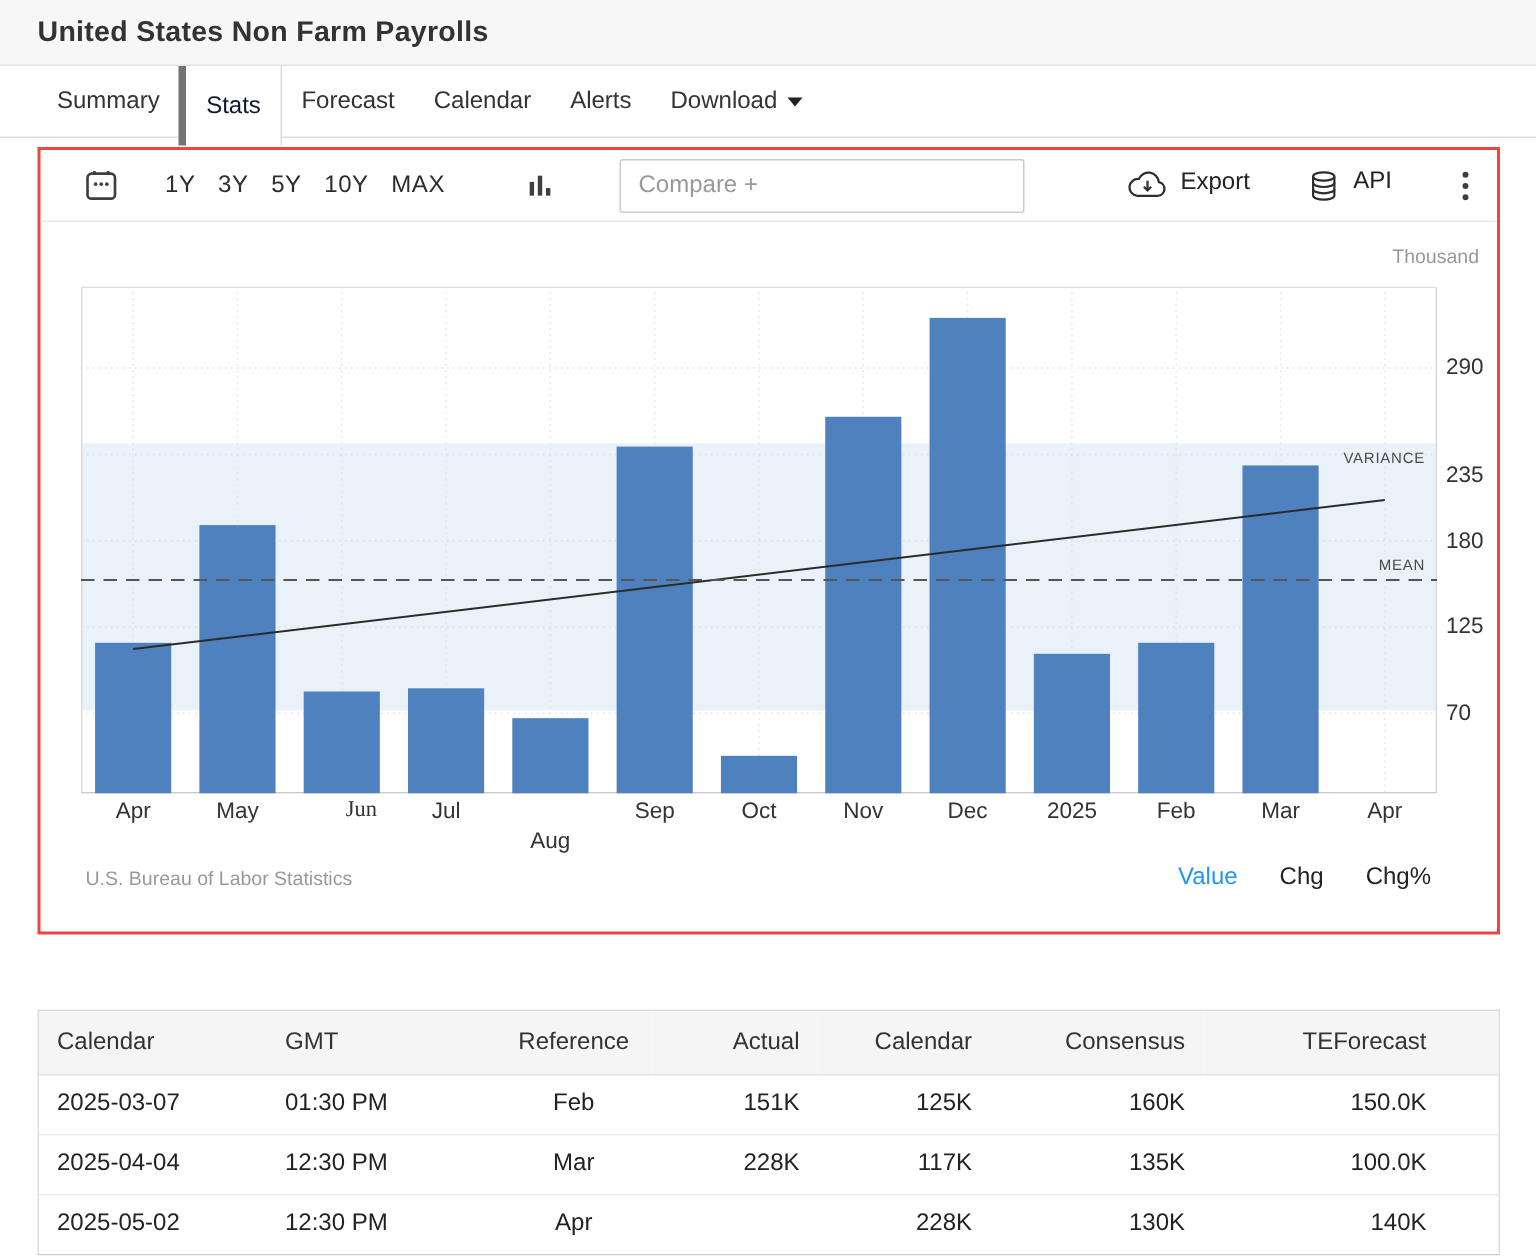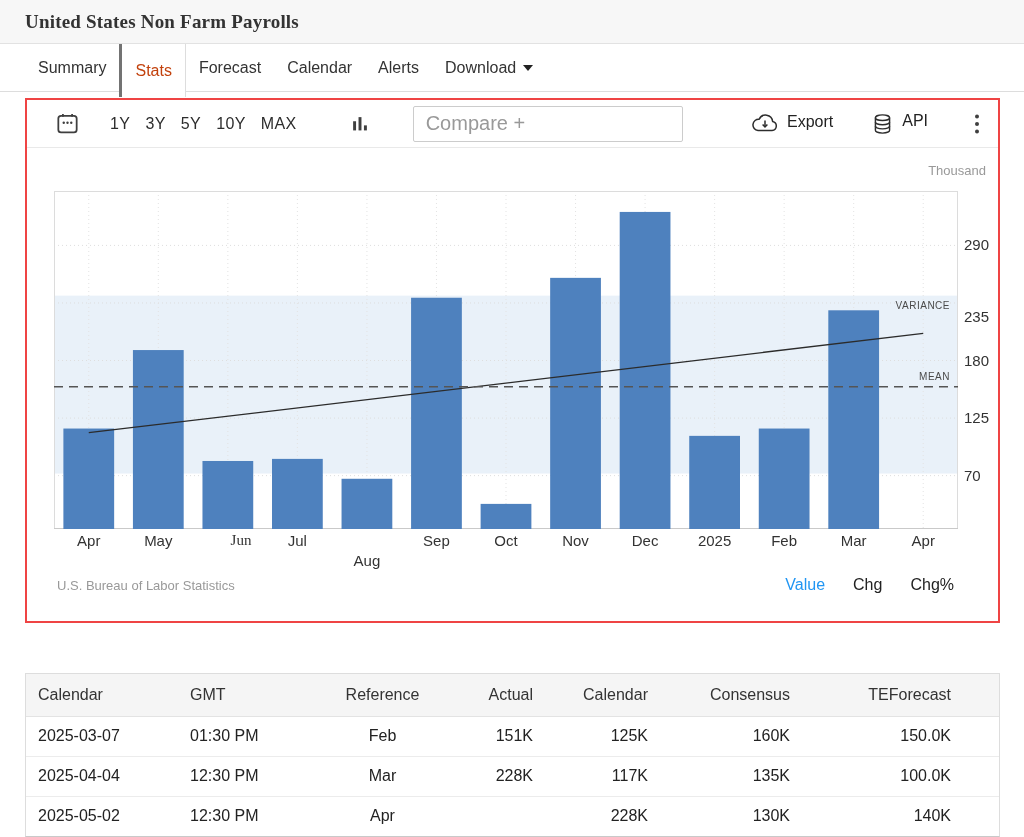--- a/index.html
+++ b/index.html
@@ -2,43 +2,43 @@
 <html><head>
 <meta charset="utf-8">
 <style>
   * { margin:0; padding:0; box-sizing:border-box; }
   html,body { width:1024px; height:837px; background:#fff; overflow:hidden;
     font-family:"Liberation Sans","DejaVu Sans",sans-serif; color:#222; }
 
   
   .titlebar { height:44px; background:#f7f7f7; border-bottom:1px solid #e2e2e2;
     display:flex; align-items:center; padding-left:25px; }
-  .titlebar h1 { font-size:19px; font-weight:bold; color:#333; letter-spacing:.2px;font-family:Liberation Serif, serif; }
+  .titlebar h1 { font-size:19px; font-weight:bold; color:#333; letter-spacing:.2px; }
 
   
   .tabs { position:relative; height:53px; display:flex; align-items:flex-start; padding-left:25px; }
   .tabs::after { content:""; position:absolute; left:0; right:0; top:47px; height:1px; background:#ddd; }
   .tab { position:relative; z-index:1; height:48px; display:flex; align-items:center;
     padding:0 13px; font-size:16px; color:#333; text-decoration:none; cursor:pointer; background:transparent; }
-  .tab.active { z-index:2; height:53px; background:#fff; color:#c2410c;
-    border-left:3px solid #737373; border-right:1px solid #ddd; }
+  .tab.active { z-index:2; height:53px; background:#fff; color:#0f172a;
+    border-left:5px solid #737373; border-right:1px solid #ddd; }
   .caret-down { display:inline-block; margin-left:7px; width:0; height:0;
     border-left:5px solid transparent; border-right:5px solid transparent; border-top:6px solid #222; }
 
   
   .panel { width:975px; margin:1px 0 0 25px; border:2px solid #ef4444; background:#fff; }
   .toolbar { height:48px; display:flex; align-items:center; padding:0 18px 0 28px;
     border-bottom:1px solid #e9e9e9; }
   .icon-btn { background:none; border:none; cursor:pointer; display:flex; align-items:center; color:#3f3f3f; }
   .ranges { display:flex; gap:15px; margin-left:30px; }
   .range-btn { background:none; border:none; font-size:16px; color:#2d2d2d; letter-spacing:.4px;
     cursor:pointer; font-family:inherit; }
   .charttype-btn { margin-left:52px; }
   .compare-input { margin-left:42px; width:270px; height:36px; border:1px solid #ccc; border-radius:2px;
-    padding:0 12px; font-size:20px; font-family:inherit; color:#333; outline:none; }
+    padding:0 12px; font-size:16px; font-family:inherit; color:#333; outline:none; }
   .compare-input::placeholder { color:#999; }
   .toolbar-right { margin-left:auto; display:flex; align-items:center; gap:38px; }
   .tool-btn { background:none; border:none; display:flex; align-items:flex-start; gap:8px;
     font-size:16px; color:#222; cursor:pointer; font-family:inherit; }
   .kebab-btn { margin-left:8px; }
 
   .chart-area { position:relative; height:473px; }
   .unit-label { position:absolute; top:15px; right:12px; font-size:13px; color:#999; }
   #chart-svg { position:absolute; left:27px; top:43px; }
   .ytick { position:absolute; left:937px; width:40px; font-size:15px; color:#333; }

